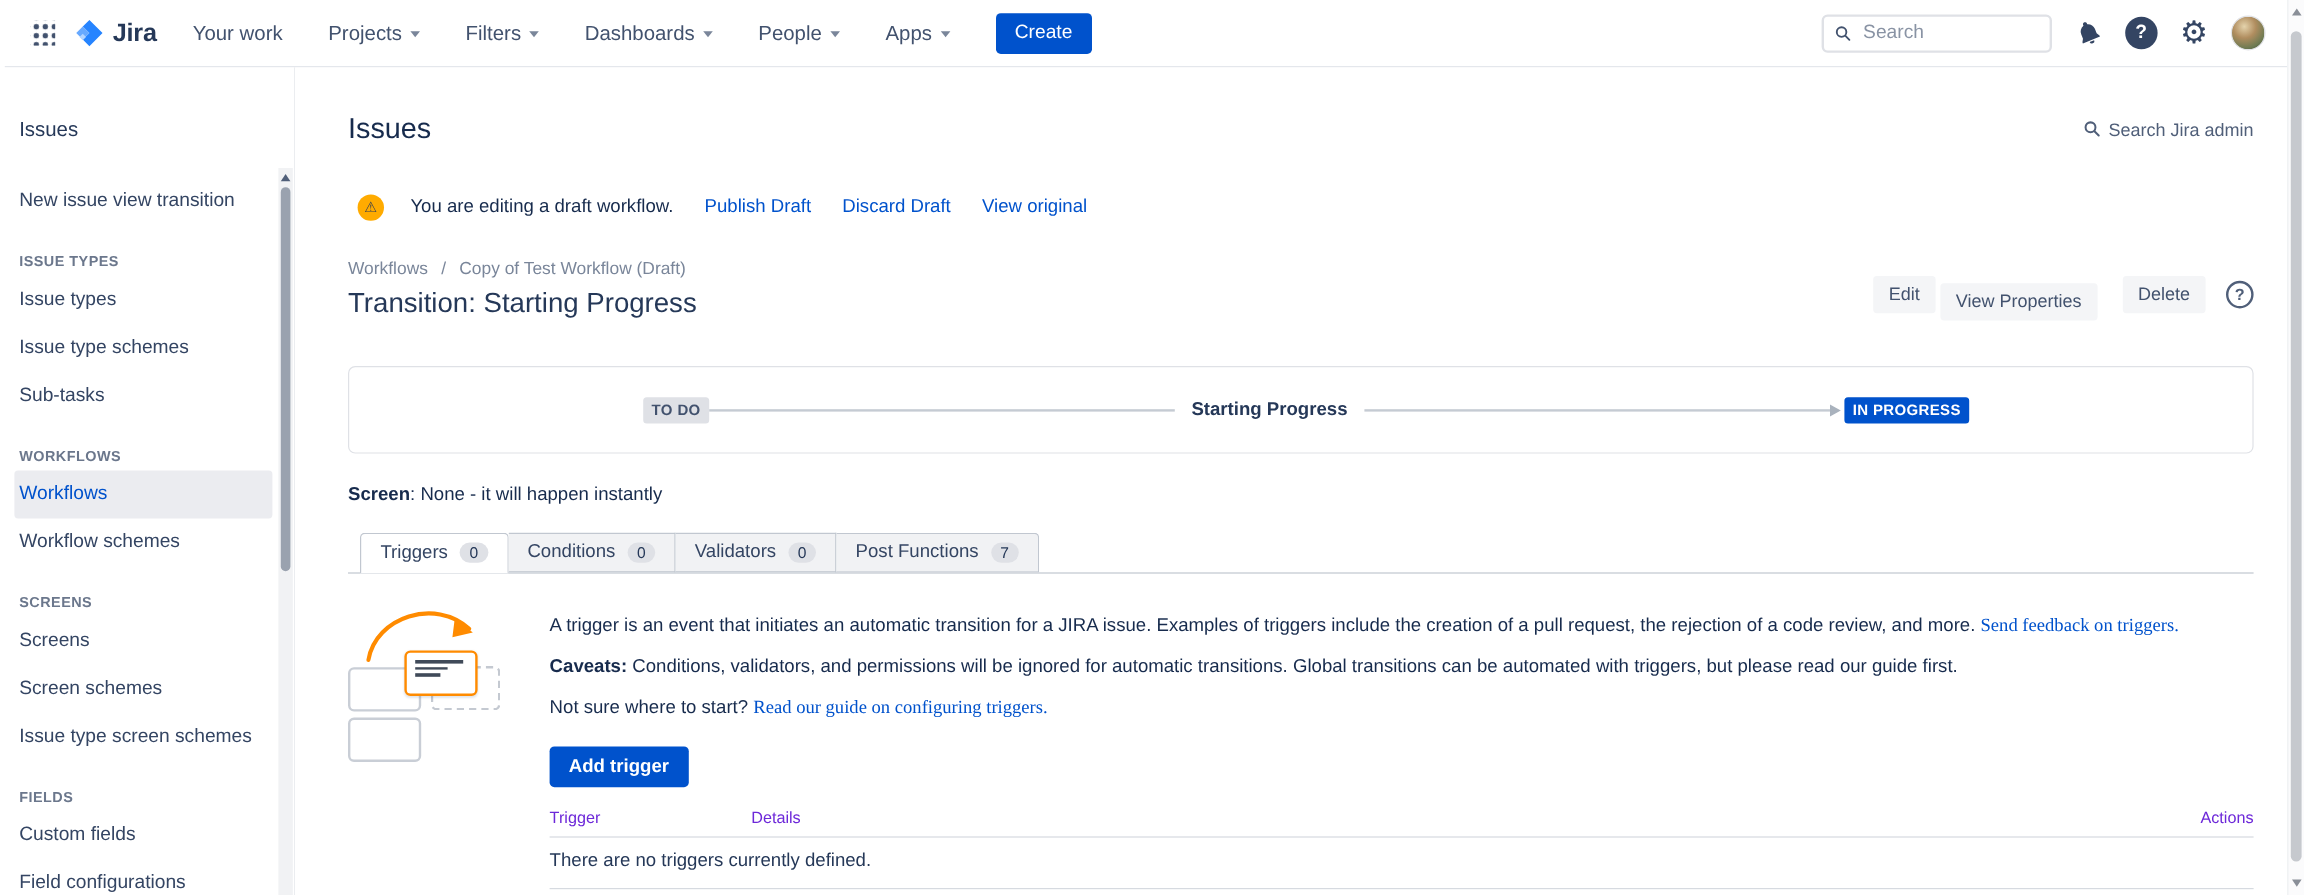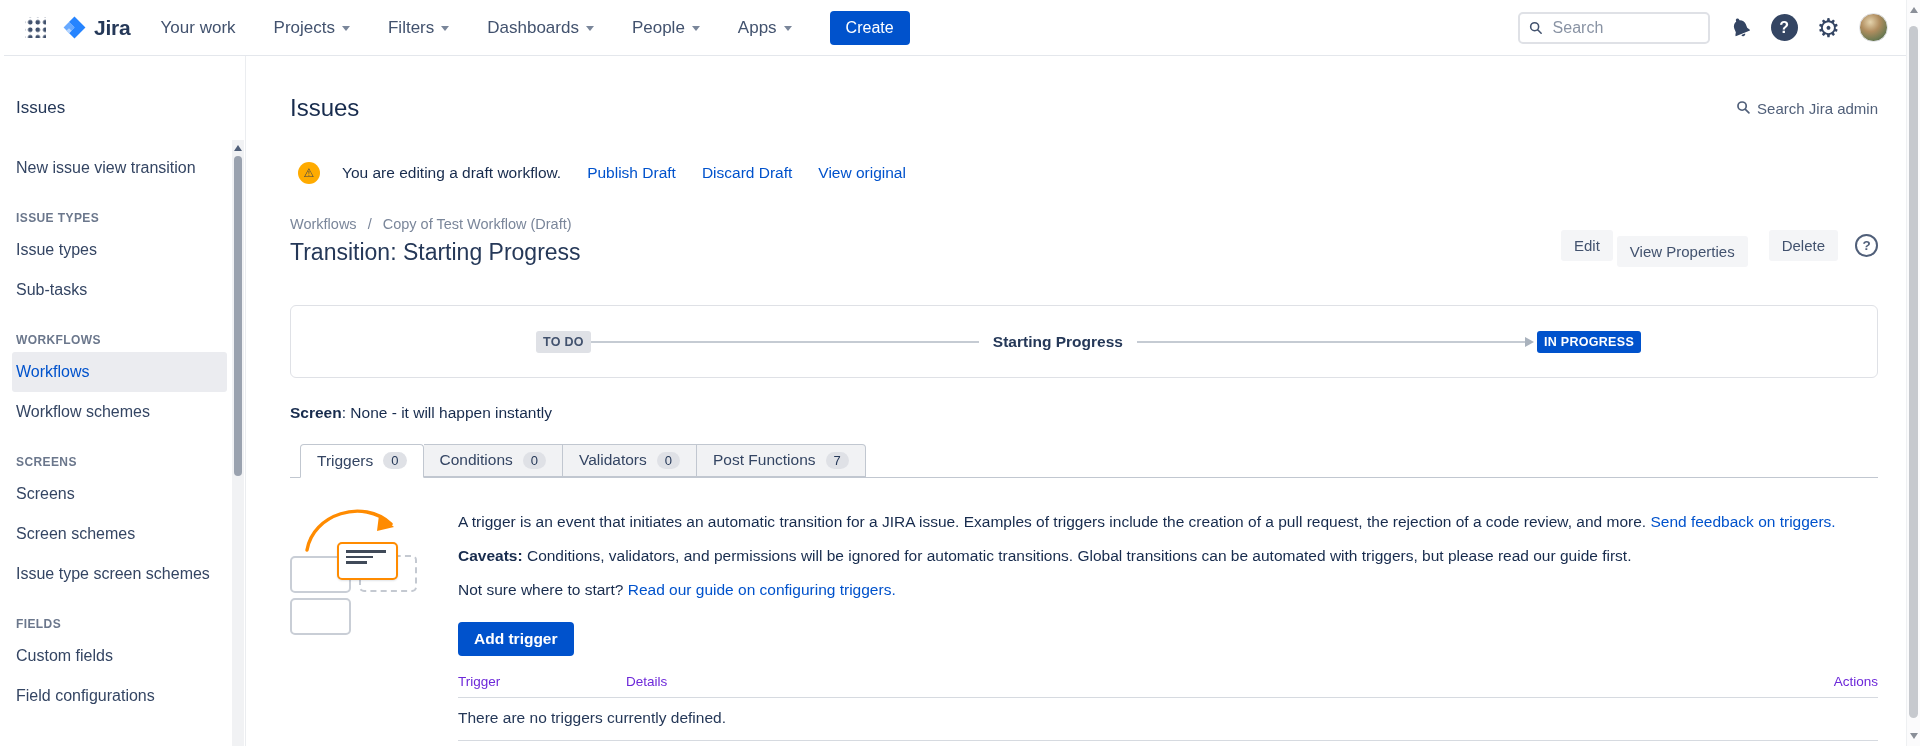--- a/index.html
+++ b/index.html
@@ -124,21 +124,21 @@
   .illus .g2 { left:7px; top:98px; width:61px; height:37px; border:2px solid #c9ced6; }
   .illus .dash { left:76px; top:55px; width:58px; height:37px; border:2px dashed #c4c9d1; background:transparent; }
   .illus .orange { left:54px; top:42px; width:61px; height:38px; border:2.5px solid #ff8b00; z-index:2;
     padding:6px 0 0 7px; box-shadow:0 1px 2px rgba(9,30,66,0.12); }
   .illus .orange i { display:block; height:2.5px; background:#404a59; margin-bottom:3px; }
   .illus .orange i:nth-child(1){ width:40px; } .illus .orange i:nth-child(2){ width:27px; } .illus .orange i:nth-child(3){ width:21px; }
   .illus svg { position:absolute; left:12px; top:0; }
 
   .trigger-text { flex:1; padding-top:12px; }
   .trigger-text p { margin:0 0 14px; line-height:1.28; color:#172b4d; }
-  .trigger-text a { color:#0052cc; }
+  .trigger-text a { color:#0052cc;font-family:Liberation Serif, serif; }
   .add-btn { margin-top:9px; background:#0052cc; color:#fff; font-weight:700; font-size:15.5px;
     padding:8px 16px; border:none; border-radius:4px; cursor:pointer; font-family:inherit; }
 
   .trigger-table { margin-top:18px; }
   .t-head { display:flex; font-size:13.5px; color:#6d28d9; padding-bottom:8px; border-bottom:1px solid #d6dae0; }
   .t-head .c1 { width:168px; }
   .t-head .c2 { flex:1; }
   .t-head .c3 { text-align:right; }
   .t-empty { padding:11px 0 13px; border-bottom:1px solid #d6dae0; color:#253858; }
 </style>
@@ -203,20 +203,21 @@
     <div class="avatar"></div>
   </div>
 </header>
 
 <aside class="sidebar">
   <div class="sidebar-title">Issues</div>
   <nav class="side-nav">
     <a>New issue view transition</a>
     <div class="sec-head">ISSUE TYPES</div>
     <a>Issue types</a>
+    <a>Issue type schemes</a>
     <a>Sub-tasks</a>
     <div class="sec-head">WORKFLOWS</div>
     <a class="selected">Workflows</a>
     <a>Workflow schemes</a>
     <div class="sec-head">SCREENS</div>
     <a>Screens</a>
     <a>Screen schemes</a>
     <a>Issue type screen schemes</a>
     <div class="sec-head">FIELDS</div>
     <a>Custom fields</a>

